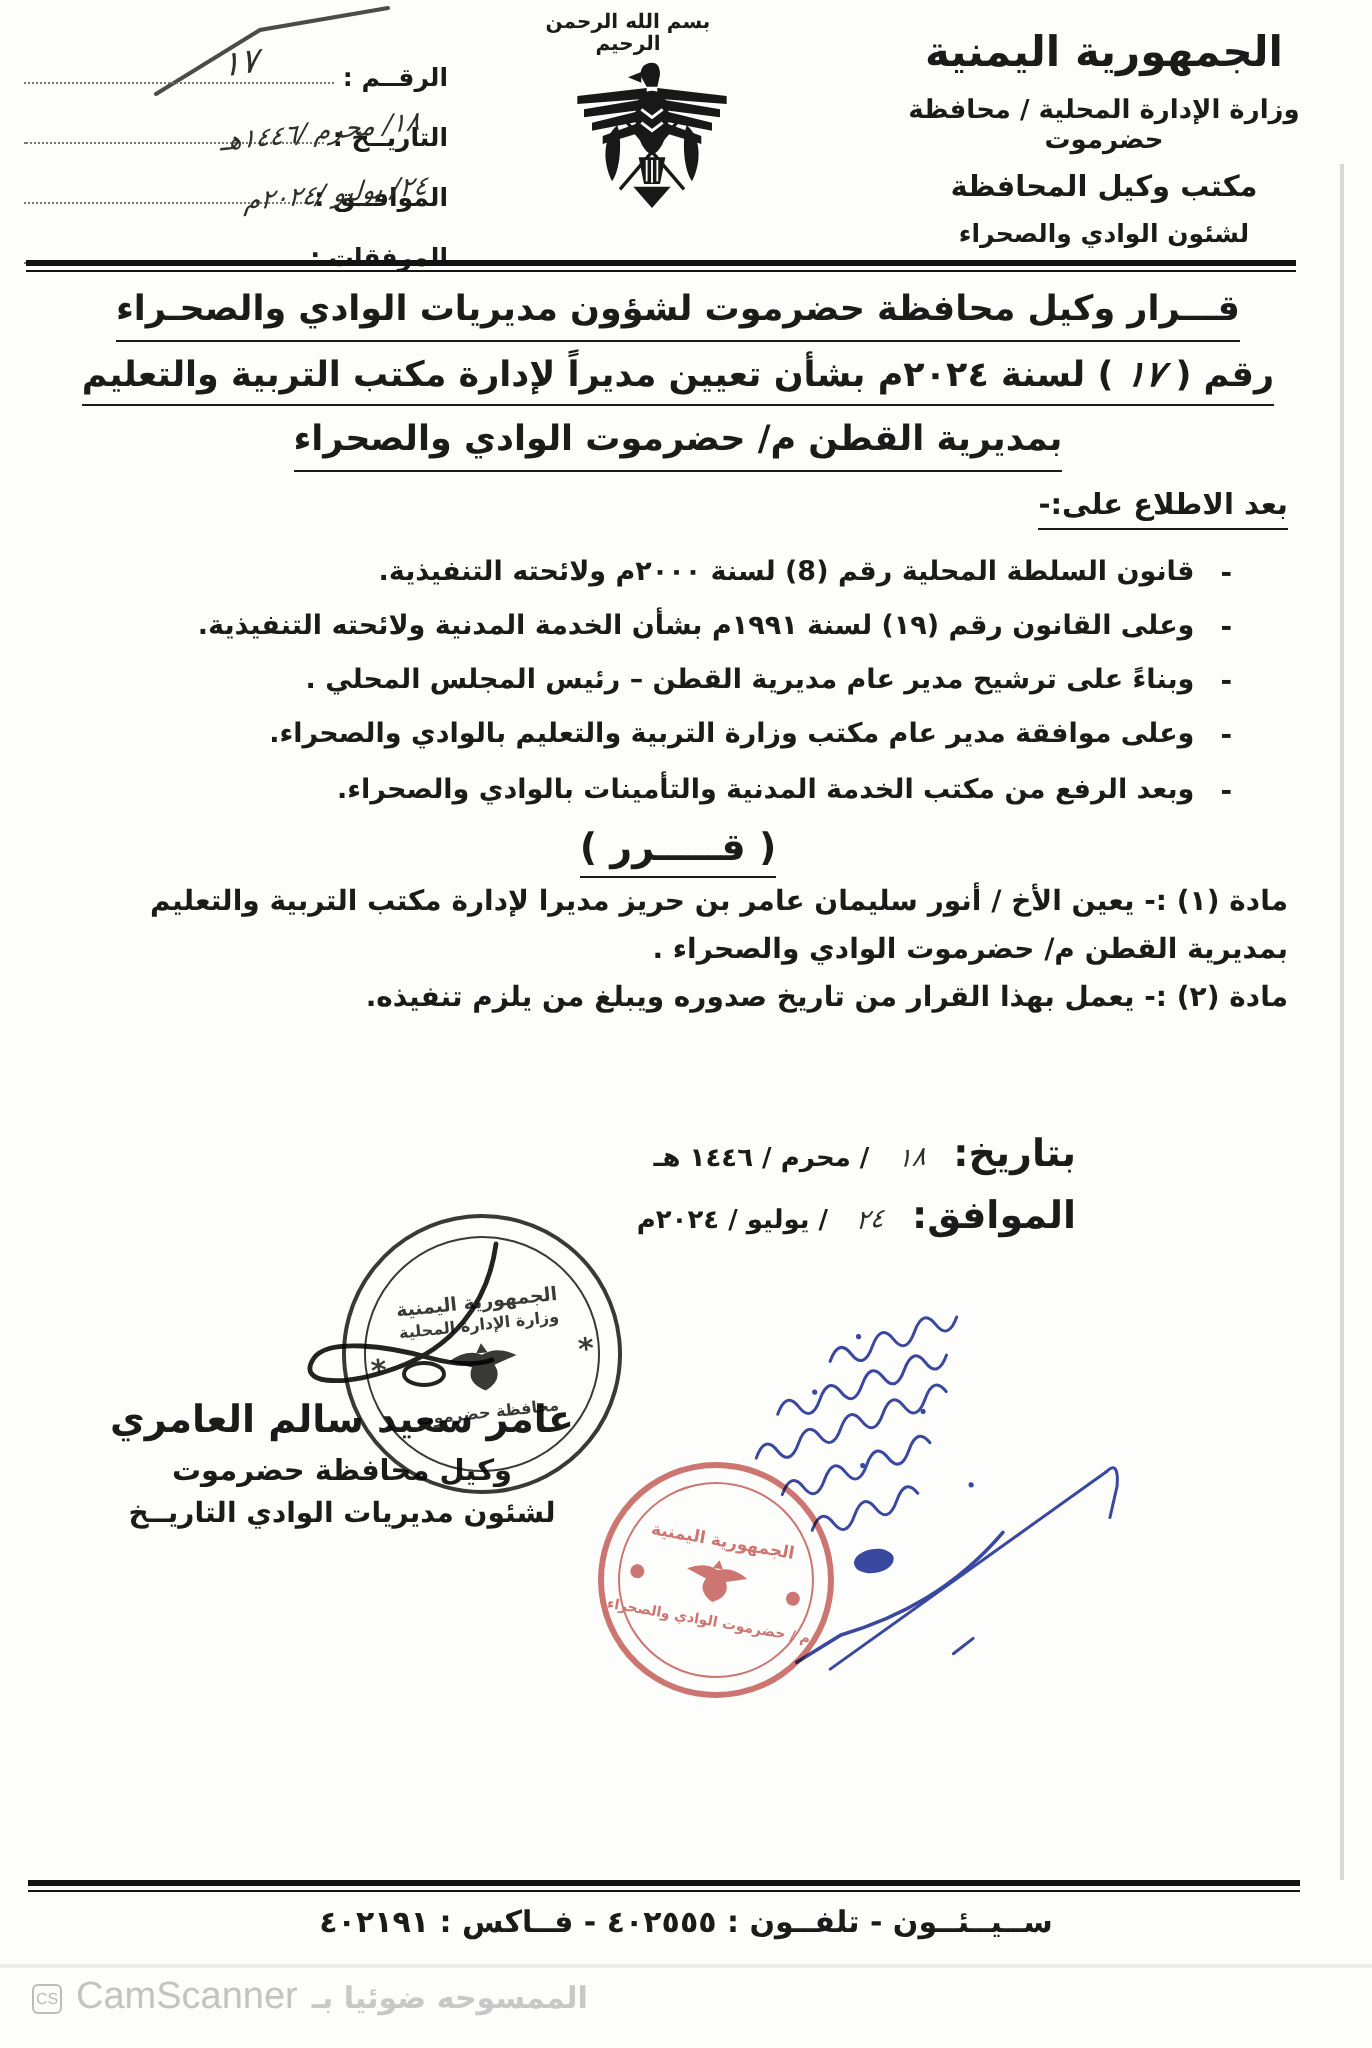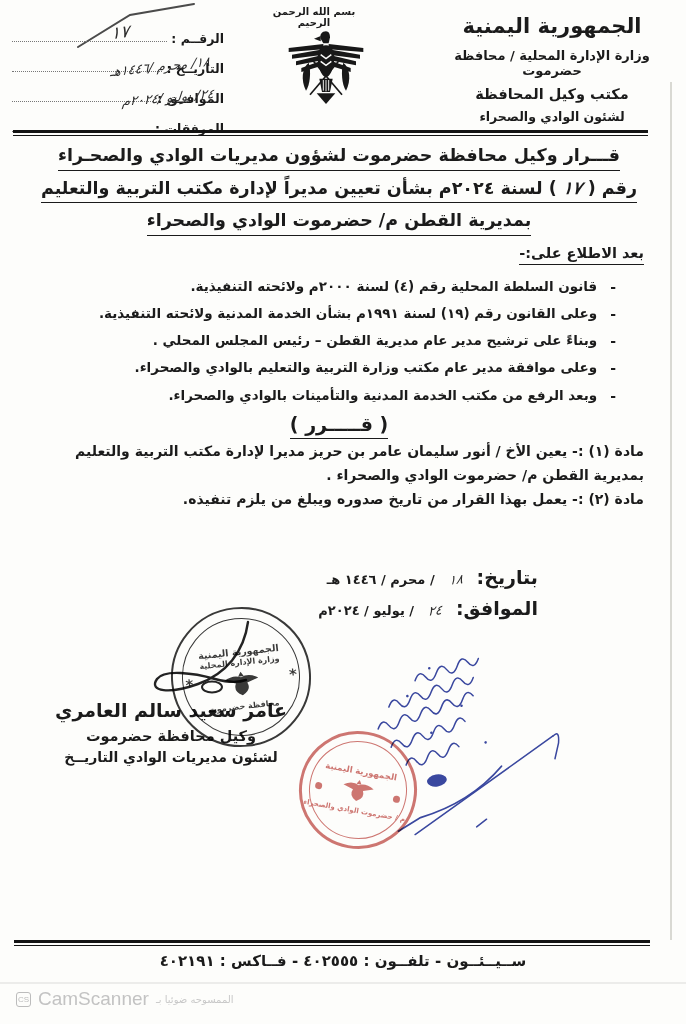--- a/index.html
+++ b/index.html
@@ -98,21 +98,21 @@
   
   .footer-contact { position:absolute; top:952px; left:0; width:100%; text-align:center;
                     font-size:15px; font-weight:800; letter-spacing:.3px; }
   .scan-strip-shadow { position:absolute; top:982px; left:0; width:100%; height:2px; background:#ececea; }
   .watermark { position:absolute; left:16px; top:988px; display:flex; align-items:center;
                gap:7px; direction:ltr; }
   .cs-logo { width:15px; height:15px; border:1.6px solid #bcbcbc; border-radius:3px;
              color:#bcbcbc; font-size:8px; font-weight:400; display:flex; align-items:center;
              justify-content:center; font-family:"Liberation Sans", sans-serif; }
   .cs-brand { font-family:"Liberation Sans", sans-serif; font-size:19px; color:#c3c3c3; font-weight:500; }
-  .cs-arabic { font-size:10px; color:#c8c8c8; font-weight:400; }
+  .cs-arabic { font-size:15px; color:#c8c8c8; font-weight:700; }
 
   .pen-mark { position:absolute; left:58px; top:0; width:145px; height:52px; }
   .edge-line { position:absolute; left:670px; top:82px; height:858px; width:1.5px;
                background:#cfcfc9; opacity:.8; }
 </style>
 </head>
 <body>
 
 <div class="page">
 
@@ -190,21 +190,21 @@
       <div class="title-line"><span>قـــرار وكيل محافظة حضرموت لشؤون مديريات الوادي والصحـراء</span></div>
       <div class="title-line"><span><span>رقم ( </span><span class="hand-inline">١٧</span><span> ) لسنة ٢٠٢٤م بشأن تعيين مديراً لإدارة مكتب التربية والتعليم</span></span></div>
       <div class="title-line"><span>بمديرية القطن م/ حضرموت الوادي والصحراء</span></div>
     </div>
 
     <div class="preamble-heading"><span>بعد الاطلاع على:-</span></div>
 
     <div class="bullets">
       <div class="bullet-row">
         <span class="bullet-dash">-</span>
-        <span class="bullet-text">قانون السلطة المحلية رقم (٤) لسنة ٢٠٠٠م ولائحته التنفيذية.</span>
+        <span class="bullet-text">قانون السلطة المحلية رقم (8) لسنة ٢٠٠٠م ولائحته التنفيذية.</span>
       </div>
       <div class="bullet-row">
         <span class="bullet-dash">-</span>
         <span class="bullet-text">وعلى القانون رقم (١٩) لسنة ١٩٩١م بشأن الخدمة المدنية ولائحته التنفيذية.</span>
       </div>
       <div class="bullet-row">
         <span class="bullet-dash">-</span>
         <span class="bullet-text">وبناءً على ترشيح مدير عام مديرية القطن – رئيس المجلس المحلي .</span>
       </div>
       <div class="bullet-row">

